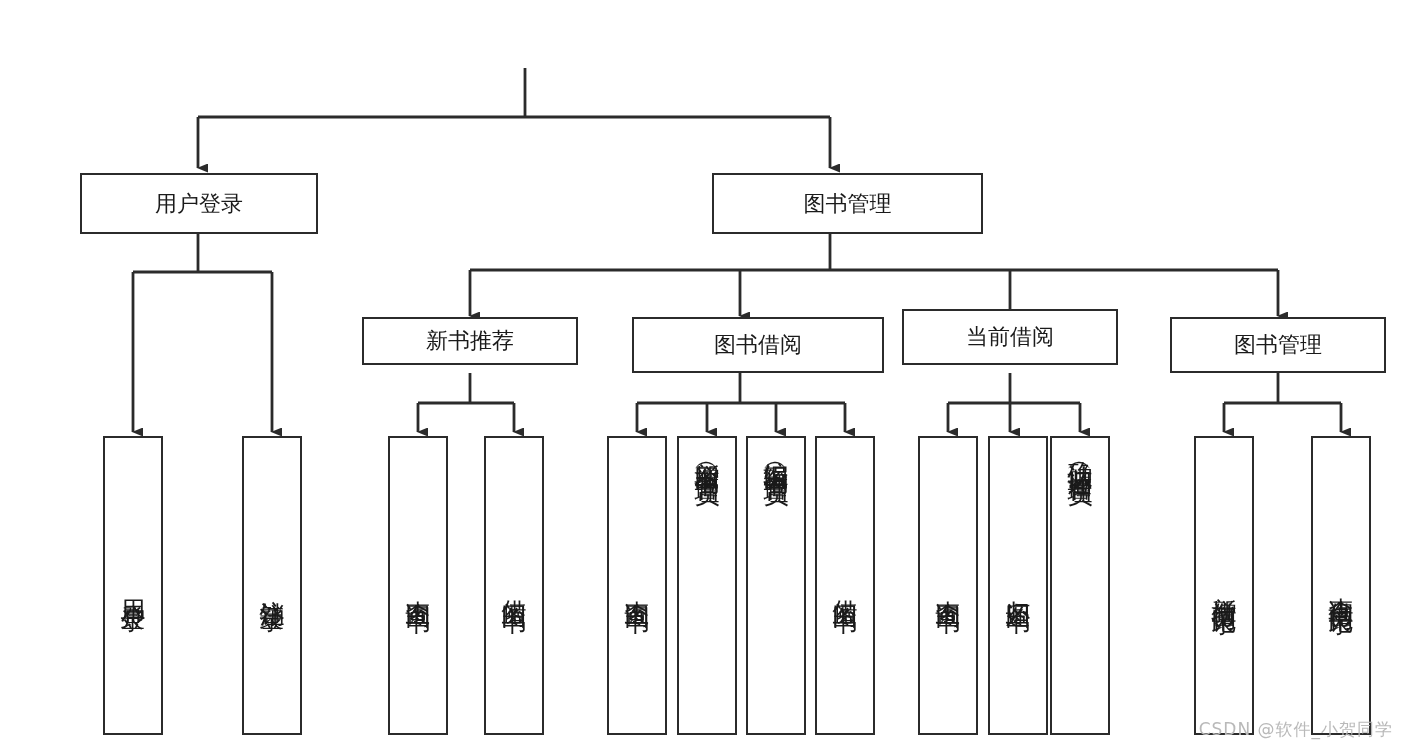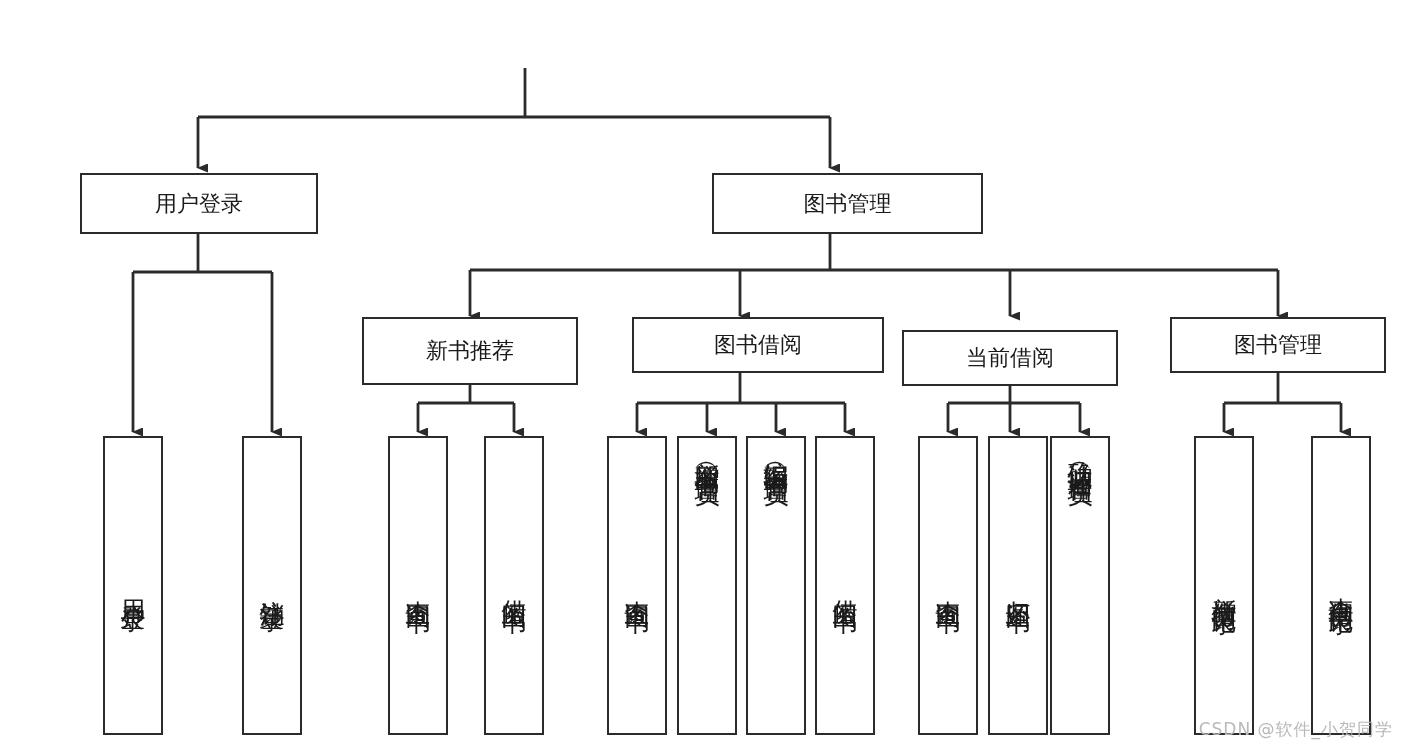--- a/index.html
+++ b/index.html
@@ -107,27 +107,27 @@
   </svg>
 
 
   <div class="node h" style="left:80px;top:173px;width:238px;height:61px;">
     <span class="lbl">用户登录</span>
   </div>
   <div class="node h" style="left:712px;top:173px;width:271px;height:61px;">
     <span class="lbl">图书管理</span>
   </div>
 
-  <div class="node h" style="left:362px;top:317px;width:216px;height:68px;">
+  <div class="node h" style="left:362px;top:317px;width:216px;height:48px;">
     <span class="lbl">新书推荐</span>
   </div>
   <div class="node h" style="left:632px;top:317px;width:252px;height:56px;">
     <span class="lbl">图书借阅</span>
   </div>
-  <div class="node h" style="left:902px;top:330px;width:216px;height:56px;">
+  <div class="node h" style="left:902px;top:309px;width:216px;height:56px;">
     <span class="lbl">当前借阅</span>
   </div>
   <div class="node h" style="left:1170px;top:317px;width:216px;height:56px;">
     <span class="lbl">图书管理</span>
   </div>
 
   <div class="node v mid" style="left:103px;top:436px;width:60px;height:299px;">
     <span class="lbl">用户登录</span>
   </div>
   <div class="node v mid" style="left:242px;top:436px;width:60px;height:299px;">

